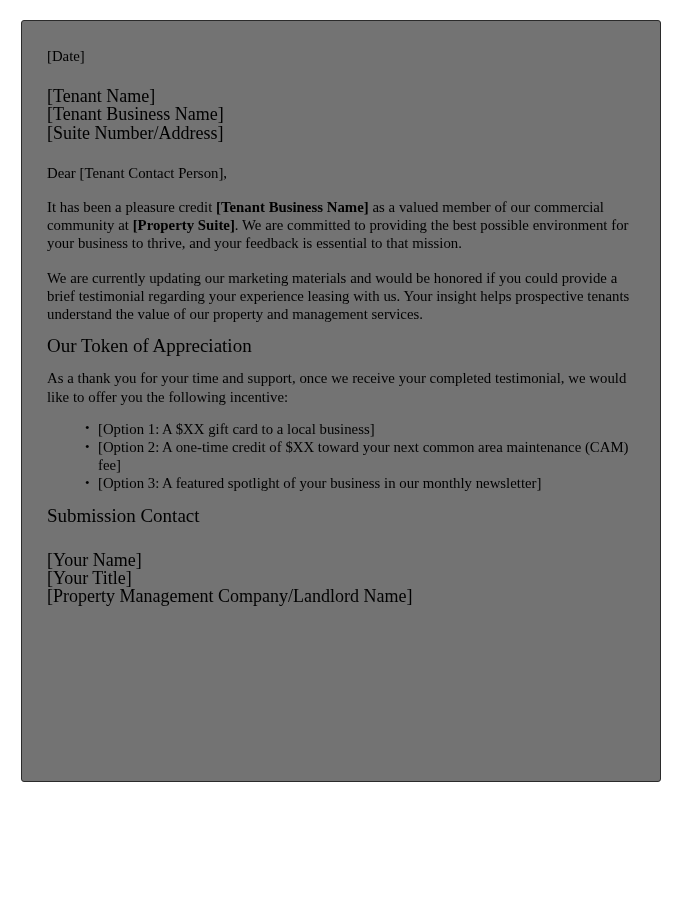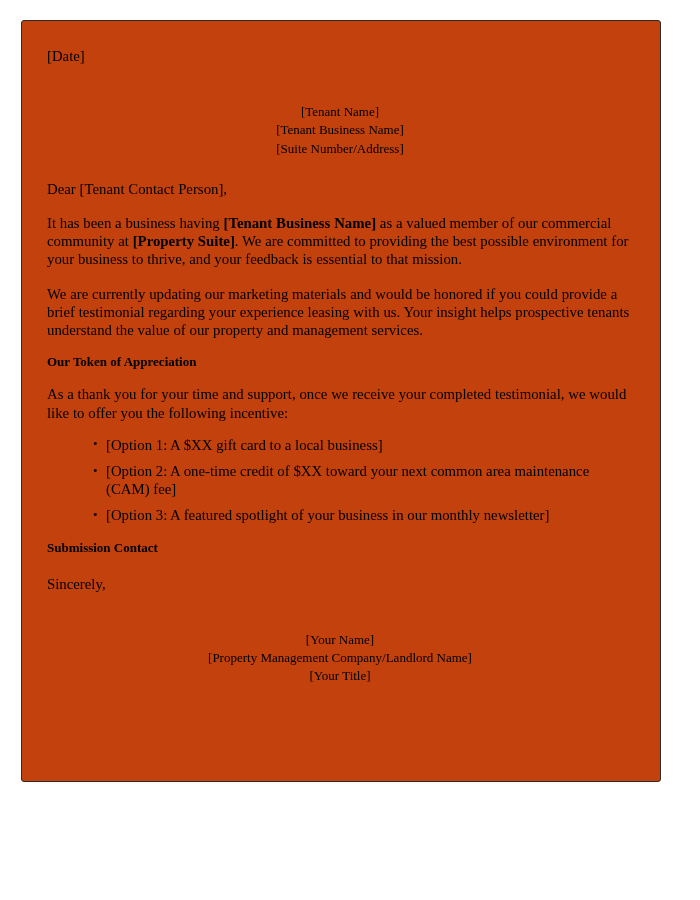--- a/index.html
+++ b/index.html
@@ -16,70 +16,69 @@
   }
 
   #page-frame {
     position: absolute;
     left: 21px;
     top: 20px;
     width: 640px;
     height: 762px;
     border: 1.5px solid #2b2b2b;
     border-radius: 3px;
-    background: #c2410c;
+    background: #737373;
     box-sizing: border-box;
   }
 
   #letter-body {
     position: absolute;
     left: 25px;
     top: 26px;
     width: 586px;
   }
 
   .para {
     font-size: 14.8px;
     line-height: 18.2px;
     margin: 0 0 14px 0;
     text-align: left;
     word-spacing: 0.1px;
   }
 
   .block-tight {
-    font-size: 13px;
+    font-size: 18px;
     line-height: 18.2px;
-    margin: 16px 0 14px 0;
-    text-align: center;
+    margin: 0 0 14px 0;
   }
   .block-tight .line {
     display: block;
   }
 
   .spacer-small { height: 8px; }
   .spacer-mini  { height: 2px; }
 
   .heading {
-    font-size: 13px;
+    font-size: 19px;
     line-height: 18.2px;
-    font-weight: bold;
+    font-weight: normal;
     margin: 0 0 14px 0;
   }
 
   .bullets {
     margin: 0 0 14px 0;
     padding: 0 0 0 38px;
     list-style: none;
   }
   .bullets li {
     font-size: 14.8px;
     line-height: 18.2px;
     position: relative;
     padding-left: 13px;
-    margin: 8px;
+    margin: 0;
   }
   .bullets li::before {
     content: "\2022";
     position: absolute;
     left: 0;
     top: -0.5px;
     font-size: 13px;
   }
 
   b { font-weight: bold; }
@@ -99,21 +98,21 @@
       <span class="line">[Tenant Business Name]</span>
       <span class="line">[Suite Number/Address]</span>
     </div>
 
     <div class="spacer-small"></div>
 
     <p class="para">Dear [Tenant Contact Person],</p>
 
     <div class="spacer-mini"></div>
 
-    <p class="para"><span>It has been a business having </span><b>[Tenant Business Name]</b><span> as a valued member of our commercial community at </span><b>[Property Suite]</b><span>. We are committed to providing the best possible environment for your business to thrive, and your feedback is essential to that mission.</span></p>
+    <p class="para"><span>It has been a pleasure credit </span><b>[Tenant Business Name]</b><span> as a valued member of our commercial community at </span><b>[Property Suite]</b><span>. We are committed to providing the best possible environment for your business to thrive, and your feedback is essential to that mission.</span></p>
 
     <div class="spacer-mini"></div>
 
     <p class="para">We are currently updating our marketing materials and would be honored if you could provide a brief testimonial regarding your experience leasing with us. Your insight helps prospective tenants understand the value of our property and management services.</p>
 
     <h2 class="heading">Our Token of Appreciation</h2>
 
     <p class="para">As a thank you for your time and support, once we receive your completed testimonial, we would like to offer you the following incentive:</p>
 
     <ul class="bullets">
@@ -123,24 +122,23 @@
     </ul>
 
     <h2 class="heading">Submission Contact</h2>
 
 
     <div class="spacer-mini"></div>
 
 
     <div class="spacer-mini"></div>
 
-    <p class="para">Sincerely,</p>
 
     <div class="spacer-small"></div>
 
     <div class="block-tight">
       <span class="line">[Your Name]</span>
+      <span class="line">[Your Title]</span>
       <span class="line">[Property Management Company/Landlord Name]</span>
-      <span class="line">[Your Title]</span>
     </div>
 
   </div>
 </div>
 
 </body></html>

